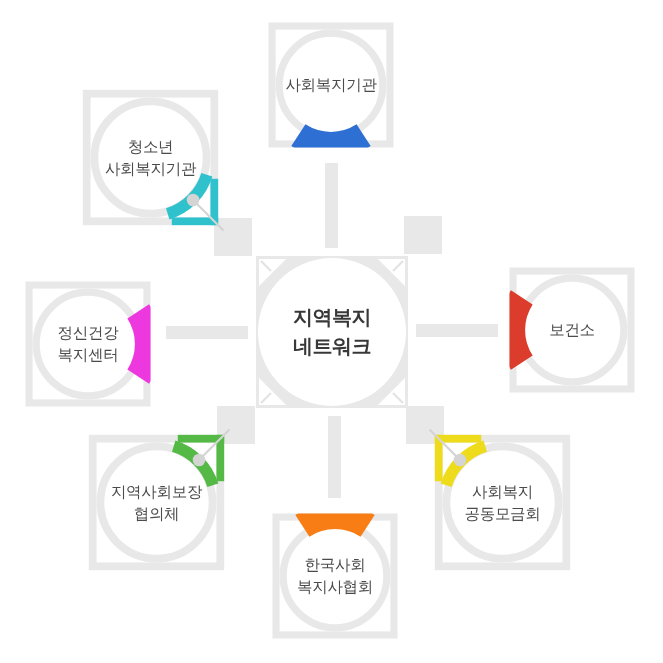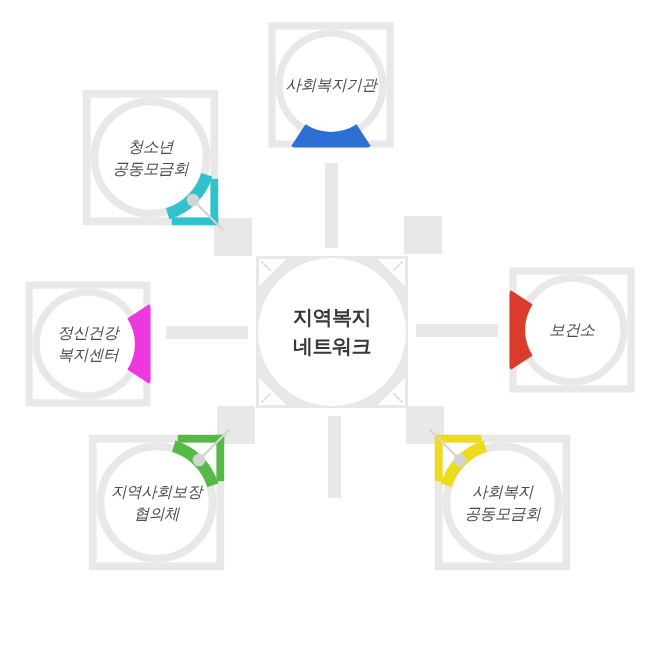--- a/index.html
+++ b/index.html
@@ -19,21 +19,21 @@
   .node{position:absolute;}
   .node svg{position:absolute;left:0;top:0;width:100%;height:100%;overflow:visible;display:block;}
   .sq{fill:none;stroke:var(--structure);stroke-width:8;}
   .ring{fill:#ffffff;stroke:var(--structure);stroke-width:8;}
   .arc{fill:none;}
   .dot{fill:var(--pin);}
   .tail{stroke:var(--pin);stroke-width:2.2;}
   .label{
     position:absolute;inset:0;display:flex;align-items:center;justify-content:center;
     text-align:center;white-space:pre-line;color:var(--label);
-    font-size:15.5px;line-height:22px;letter-spacing:-0.3px;font-style:italic;
+    font-size:15.5px;line-height:22px;letter-spacing:-0.3px;
   }
   .center-node{position:absolute;left:256px;top:256px;width:152px;height:152px;}
   .center-node svg{position:absolute;inset:0;width:100%;height:100%;display:block;}
   .center-sq{fill:var(--structure);}
   .notch{fill:#ffffff;}
   .seam{stroke:var(--seam);stroke-width:2.2;}
   .center-circle{fill:#ffffff;}
   .center-label{
     position:absolute;inset:0;display:flex;align-items:center;justify-content:center;
     text-align:center;white-space:pre-line;color:var(--center-label);
@@ -117,35 +117,53 @@
       <circle class="ring" cx="75" cy="75" r="58"></circle>
       <g clip-path="url(#clip-right)">
         <g transform="rotate(90 75 75)">
           <path class="arc" stroke-width="29" d="M111.5,131.2 A67,67 0 0 1 38.5,131.2" stroke="#dc3c2b"></path>
         </g>
       </g>
     </svg>
     <div class="label">보건소</div>
   </div>
 
+  <div class="node" style="left:268px;top:509px;width:134px;height:134px">
+    <svg viewBox="0 0 150 150">
+      <defs>
+          <clipPath id="clip-bottom">
+            <rect x="5" y="5" width="140" height="140"></rect>
+          </clipPath>
+        </defs>
+      <rect class="sq" x="9" y="9" width="132" height="132"></rect>
+      <circle class="ring" cx="75" cy="75" r="58"></circle>
+      <g clip-path="url(#clip-bottom)">
+        <g transform="rotate(180 75 75)">
+          <path class="arc" stroke-width="29" d="M111.5,131.2 A67,67 0 0 1 38.5,131.2" stroke="#f87d14"></path>
+        </g>
+      </g>
+    </svg>
+    <div class="label">한국사회
+복지사협회</div>
+  </div>
 
   <div class="node" style="left:78px;top:85px;width:145px;height:145px">
     <svg viewBox="0 0 150 150">
       <rect class="sq" x="9" y="9" width="132" height="132"></rect>
       <circle class="ring" cx="75" cy="75" r="58"></circle>
       <g>
         <path class="arc" stroke-width="12" d="M133.3,92.8 A61,61 0 0 1 92.8,133.3" stroke="#2fc2cd"></path>
         <rect x="137" y="97" width="8" height="48" fill="#2fc2cd"></rect>
         <rect x="97" y="137" width="48" height="8" fill="#2fc2cd"></rect>
         <line class="tail" x1="119" y1="119" x2="150.5" y2="150.5"></line>
         <circle class="dot" cx="119" cy="119" r="6.5"></circle>
       </g>
     </svg>
     <div class="label">청소년
-공동모금회</div>
+사회복지기관</div>
   </div>
 
 
   <div class="node" style="left:430px;top:430px;width:145px;height:145px">
     <svg viewBox="0 0 150 150">
       <rect class="sq" x="9" y="9" width="132" height="132"></rect>
       <circle class="ring" cx="75" cy="75" r="58"></circle>
       <g transform="rotate(180 75 75)">
         <path class="arc" stroke-width="12" d="M133.3,92.8 A61,61 0 0 1 92.8,133.3" stroke="#eedc1c"></path>
         <rect x="137" y="97" width="8" height="48" fill="#eedc1c"></rect>

